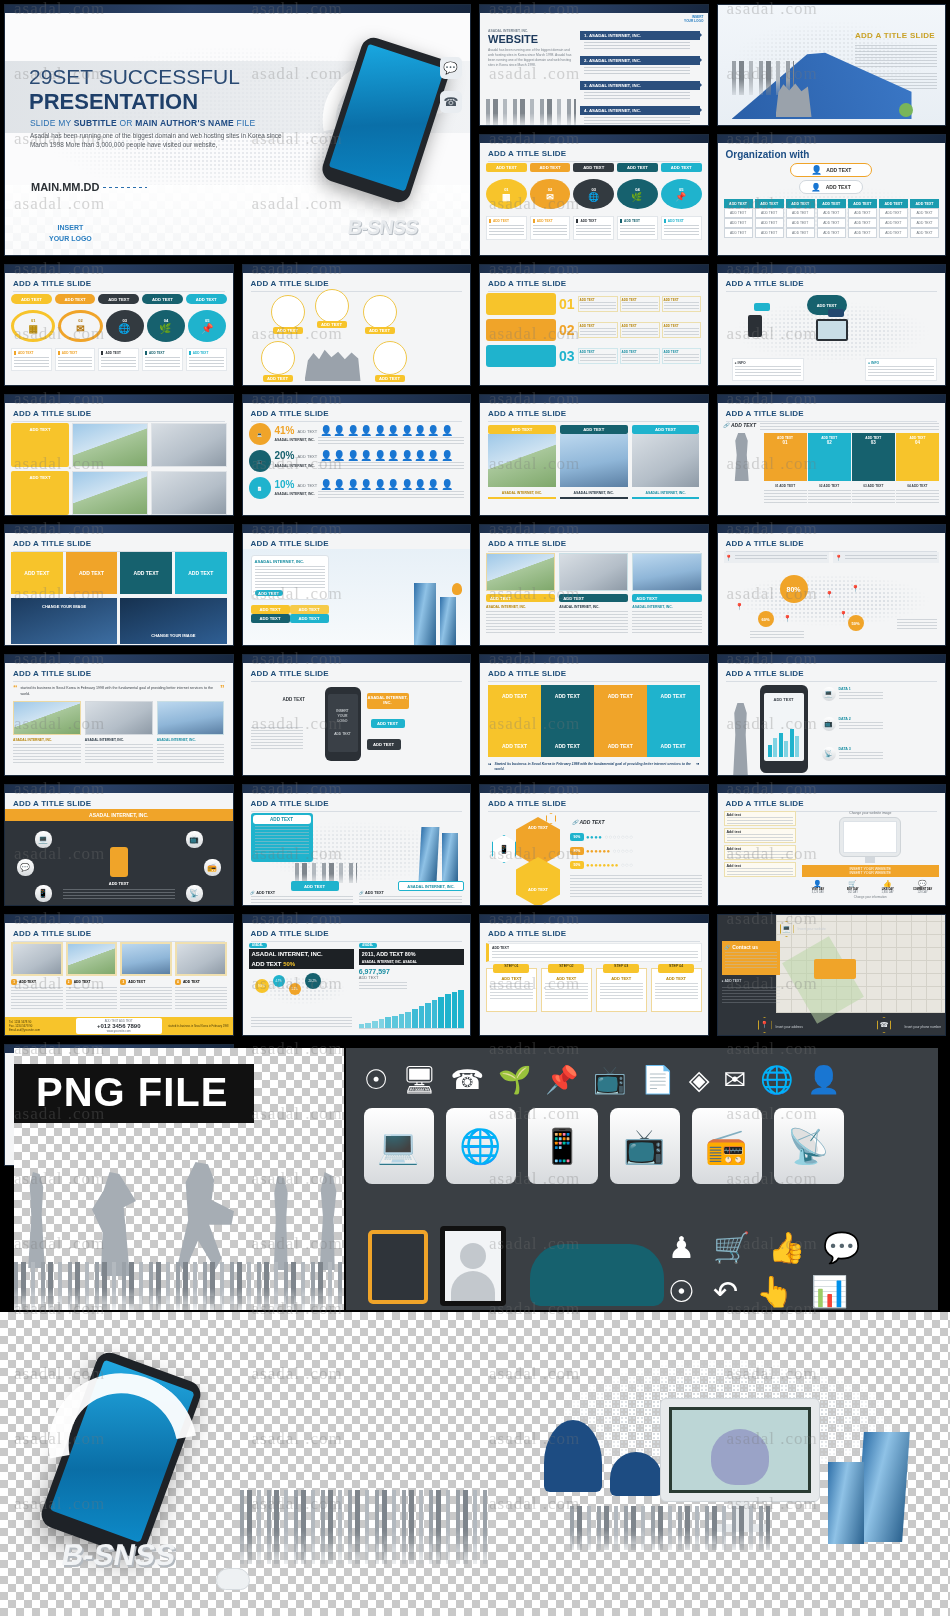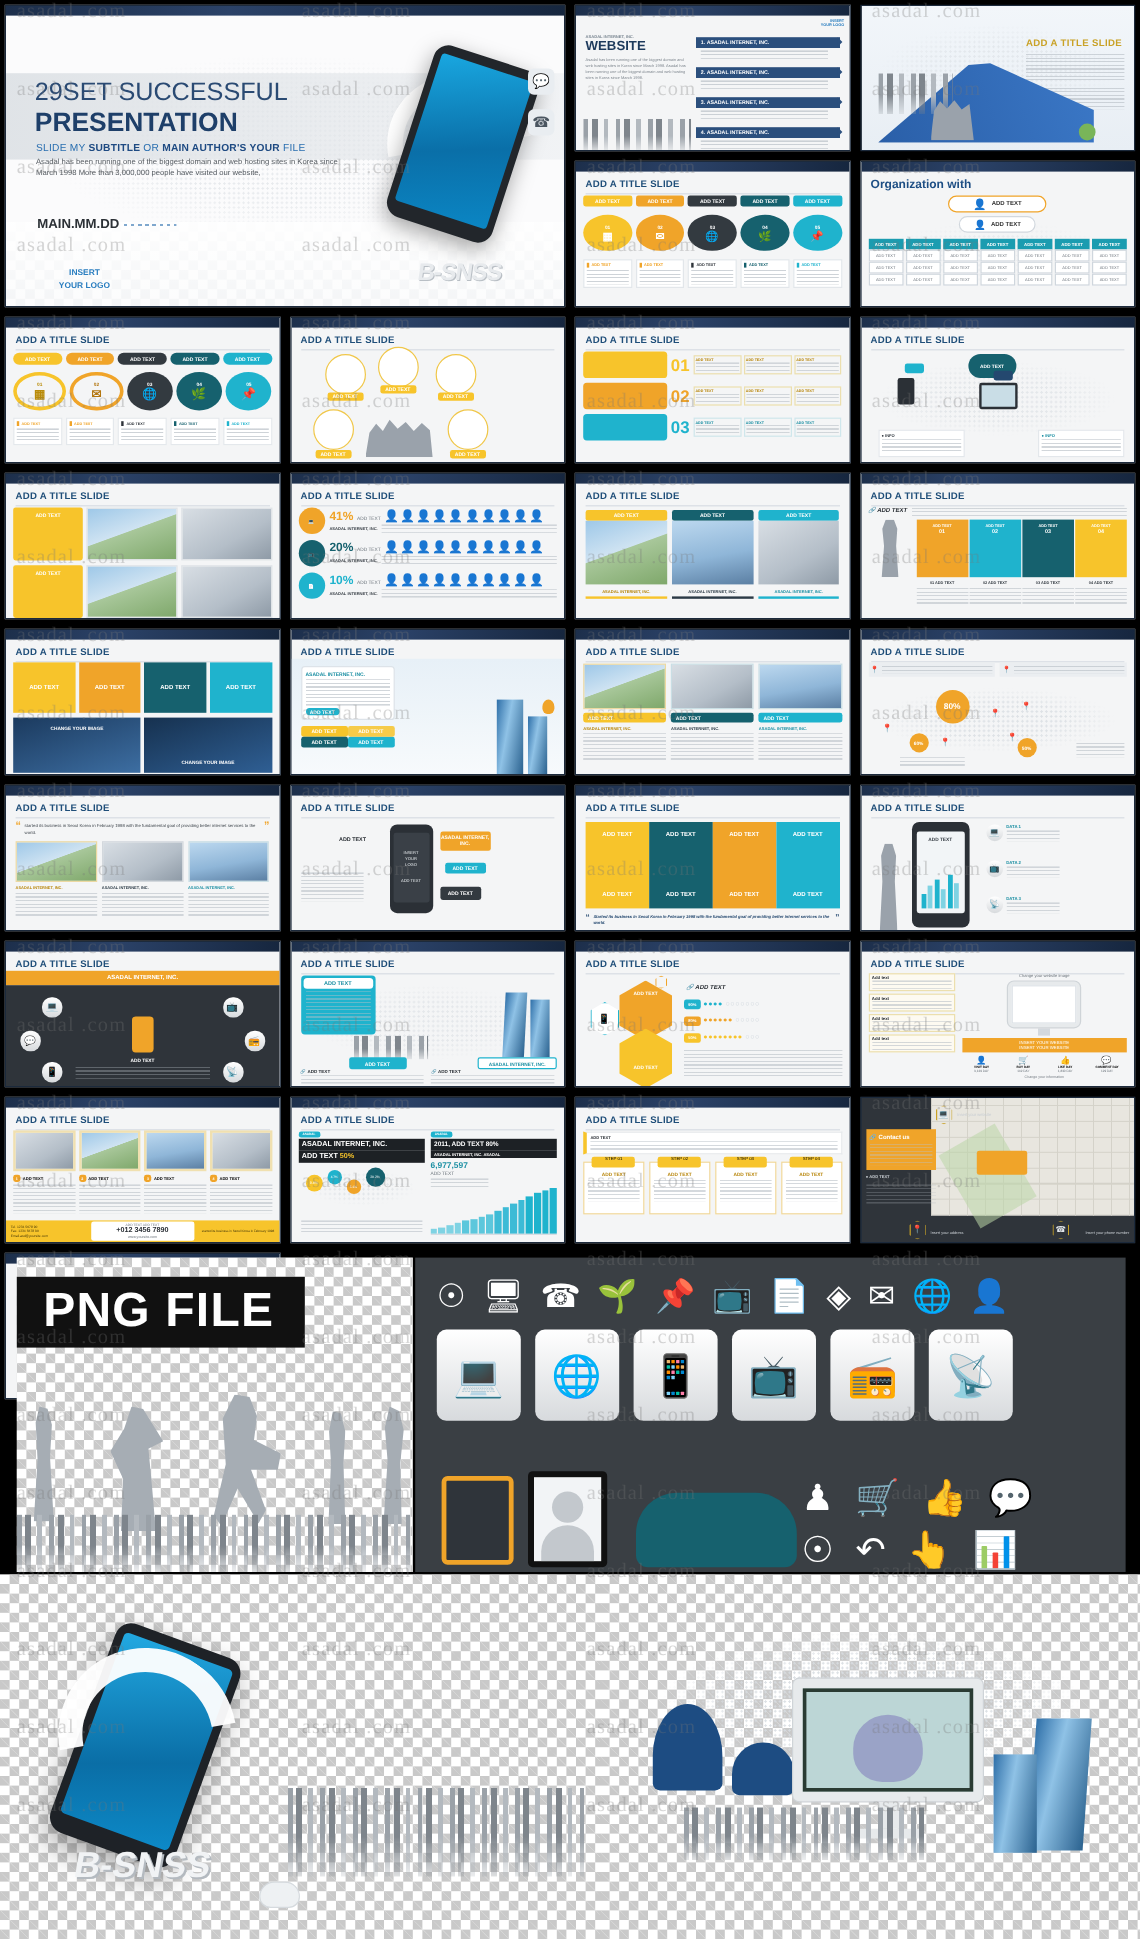--- a/index.html
+++ b/index.html
@@ -156,21 +156,21 @@
       <div class="arrowring"></div>
       <div class="phone3d">
           <div class="scr"></div>
         </div>
       <div class="bsns">B-SNSS</div>
       <div class="icn" style="top:52px">💬</div>
       <div class="icn" style="top:86px">☎</div>
       <h1>29SET SUCCESSFUL</h1>
       <h2>PRESENTATION</h2>
       <div class="sub">
-        <span>SLIDE MY </span><b>SUBTITLE</b><span> OR </span><b>MAIN AUTHOR'S YOUR</b><span> FILE</span>
+        <span>SLIDE MY </span><b>SUBTITLE</b><span> OR </span><b>MAIN AUTHOR'S NAME</b><span> FILE</span>
       </div>
       <div class="desc">Asadal has been running one of the biggest domain and web hosting sites in Korea since March 1998 More than 3,000,000 people have visited our website,</div>
       <div class="date">MAIN.MM.DD</div>
       <div class="dots"></div>
       <div class="logo">
         <div>INSERT</div>
           <div>YOUR LOGO</div>
       </div>
     </div>
   </div>

